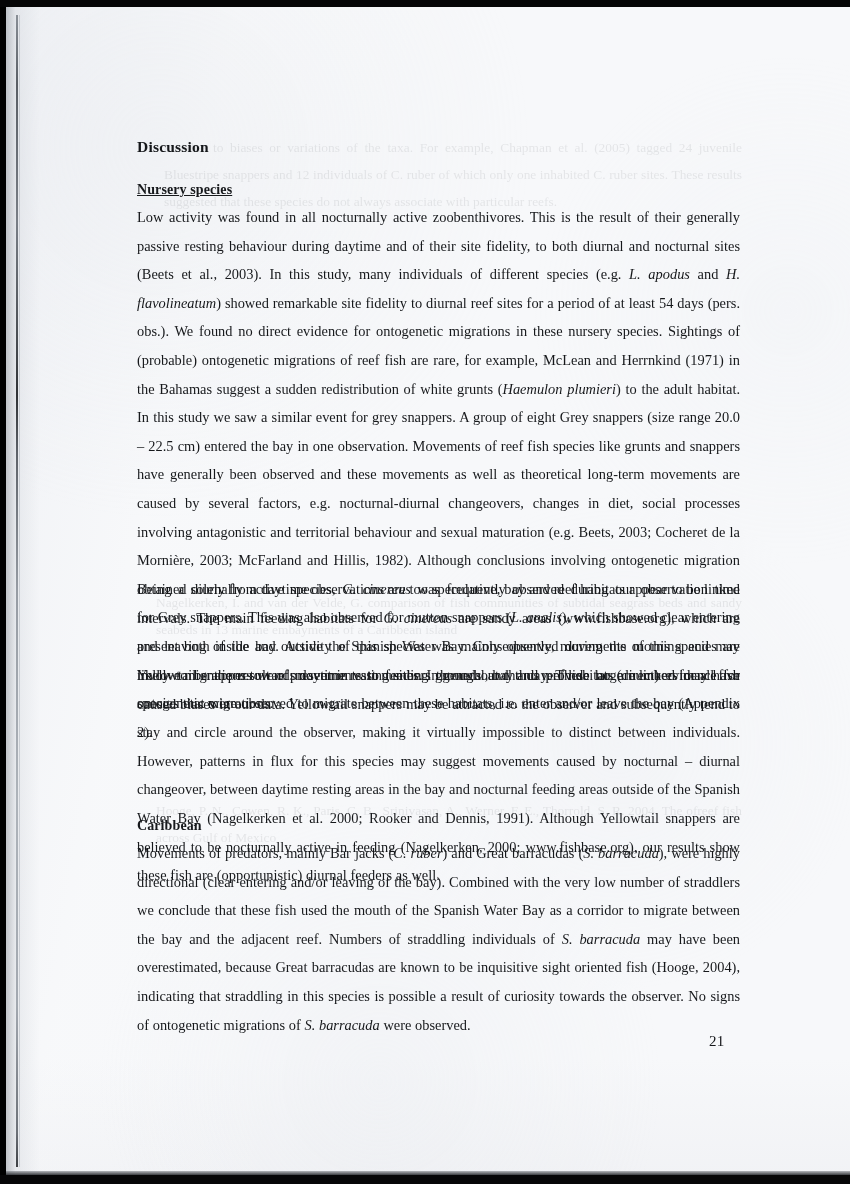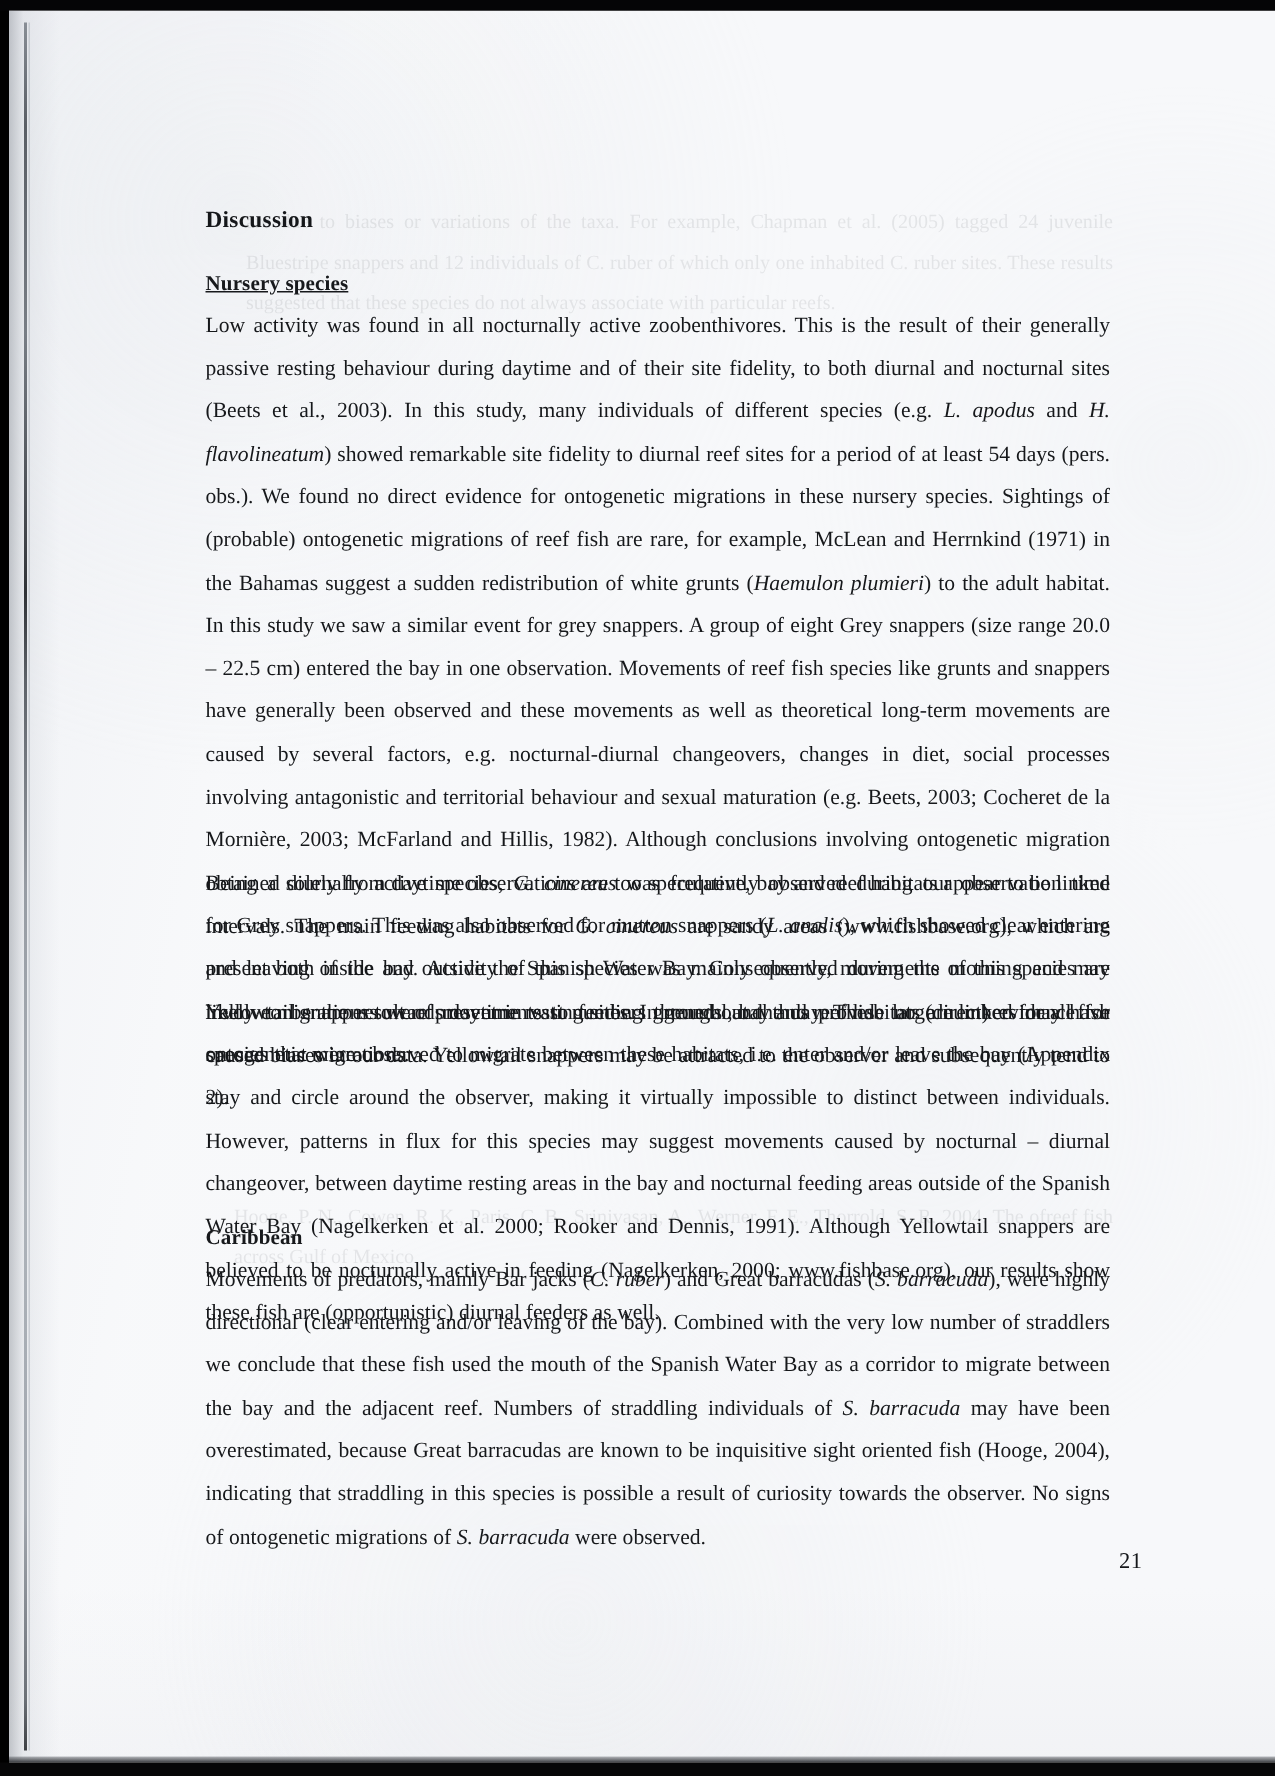--- a/index.html
+++ b/index.html
@@ -171,39 +171,40 @@
 </head>
 <body>
 
 <div id="page">
 
   <div id="sheet">
 
     <div class="grain"></div>
 
     <div class="ghost" style="left:158px; top:127px; width:578px;">are due to biases or variations of the taxa. For example, Chapman et al. (2005) tagged 24 juvenile Bluestripe snappers and 12 individuals of C. ruber of which only one inhabited C. ruber sites. These results suggested that these species do not always associate with particular reefs.</div>
+    <div class="ghost" style="left:150px; top:582px; width:586px;">Nagelkerken, I. and van der Velde, G. comparison of fish communities of subtidal seagrass beds and sandy seabeds in 13 marine embayments of a Caribbean island</div>
     <div class="ghost" style="left:150px; top:790px; width:586px;">Hooge, P. N., Cowen, R. K., Paris, C. B., Srinivasan, A., Werner, F. E., Thorrold, S. R. 2004. The ofreef fish across Gulf of Mexico</div>
 
     <div id="column">
 
       <h1 class="h-main pos" style="left:0px; top:131px;">Discussion</h1>
 
       <h2 class="h-sub pos" style="left:0px; top:175px;text-decoration:underline;">Nursery species</h2>
 
       <p class="body pos" style="left:0px; top:196px; width:603px;">Low activity was found in all nocturnally active zoobenthivores. This is the result of their generally passive resting behaviour during daytime and of their site fidelity, to both diurnal and nocturnal sites (Beets et al., 2003). In this study, many individuals of different species (e.g. <i>L. apodus</i> and <i>H. flavolineatum</i>) showed remarkable site fidelity to diurnal reef sites for a period of at least 54 days (pers. obs.). We found no direct evidence for ontogenetic migrations in these nursery species. Sightings of (probable) ontogenetic migrations of reef fish are rare, for example, McLean and Herrnkind (1971) in the Bahamas suggest a sudden redistribution of white grunts (<i>Haemulon plumieri</i>) to the adult habitat. In this study we saw a similar event for grey snappers. A group of eight Grey snappers (size range 20.0 – 22.5 cm) entered the bay in one observation. Movements of reef fish species like grunts and snappers have generally been observed and these movements as well as theoretical long-term movements are caused by several factors, e.g. nocturnal-diurnal changeovers, changes in diet, social processes involving antagonistic and territorial behaviour and sexual maturation (e.g. Beets, 2003; Cocheret de la Mornière, 2003; McFarland and Hillis, 1982). Although conclusions involving ontogenetic migration obtained solely from daytime observations are too speculative, bay and reef habitats appear to be linked for Grey snappers. This was also observed for mutton snappers (<i>L. analis</i>), which showed clear entering and leaving of the bay. Activity of this species was mainly observed during the morning and may involve migrations towards daytime resting sites. In general, bay and reef habitats are linked for all fish species that were observed to migrate between these habitats, i.e. enter and/or leave the bay (Appendix 2).</p>
 
       <p class="body pos" style="left:0px; top:568px; width:603px;">Being a diurnally active species, <i>G. cinereus</i> was frequently observed during our observation time intervals. The main feeding habitats for <i>G. cinereus</i> are sandy areas (www.fishbase.org), which are present both inside and outside the Spanish Water Bay. Consequently, movements of this species are likely to be the result of movements to feeding grounds and thus provide no (direct) evidence for ontogenetic migrations.</p>
 
       <p class="body pos" style="left:0px; top:654px; width:603px;">Yellowtail snappers were present in vast numbers throughout the day. These large numbers may have caused biases in our data. Yellowtail snappers may be attracted to the observer and subsequently tend to stay and circle around the observer, making it virtually impossible to distinct between individuals. However, patterns in flux for this species may suggest movements caused by nocturnal – diurnal changeover, between daytime resting areas in the bay and nocturnal feeding areas outside of the Spanish Water Bay (Nagelkerken et al. 2000; Rooker and Dennis, 1991). Although Yellowtail snappers are believed to be nocturnally active in feeding (Nagelkerken, 2000; www.fishbase.org), our results show these fish are (opportunistic) diurnal feeders as well.</p>
 
       <h2 class="h-sub pos" style="left:0px; top:811px;">Caribbean</h2>
 
       <p class="body pos" style="left:0px; top:832px; width:603px;">Movements of predators, mainly Bar jacks (<i>C. ruber</i>) and Great barracudas (<i>S. barracuda</i>), were highly directional (clear entering and/or leaving of the bay). Combined with the very low number of straddlers we conclude that these fish used the mouth of the Spanish Water Bay as a corridor to migrate between the bay and the adjacent reef. Numbers of straddling individuals of <i>S. barracuda</i> may have been overestimated, because Great barracudas are known to be inquisitive sight oriented fish (Hooge, 2004), indicating that straddling in this species is possible a result of curiosity towards the observer. No signs of ontogenetic migrations of <i>S. barracuda</i> were observed.</p>
 
-      <div class="page-number" style="left:572px; top:1026px;margin-left:37px;">21</div>
+      <div class="page-number" style="left:572px; top:1026px;">21</div>
 
     </div>
 
     <div class="gutter-shadow"></div>
     <div class="binding-line"></div>
     <div class="binding-line-2"></div>
     <div class="sheet-bottom-edge"></div>
   </div>
 
   <div class="platen-top"></div>

